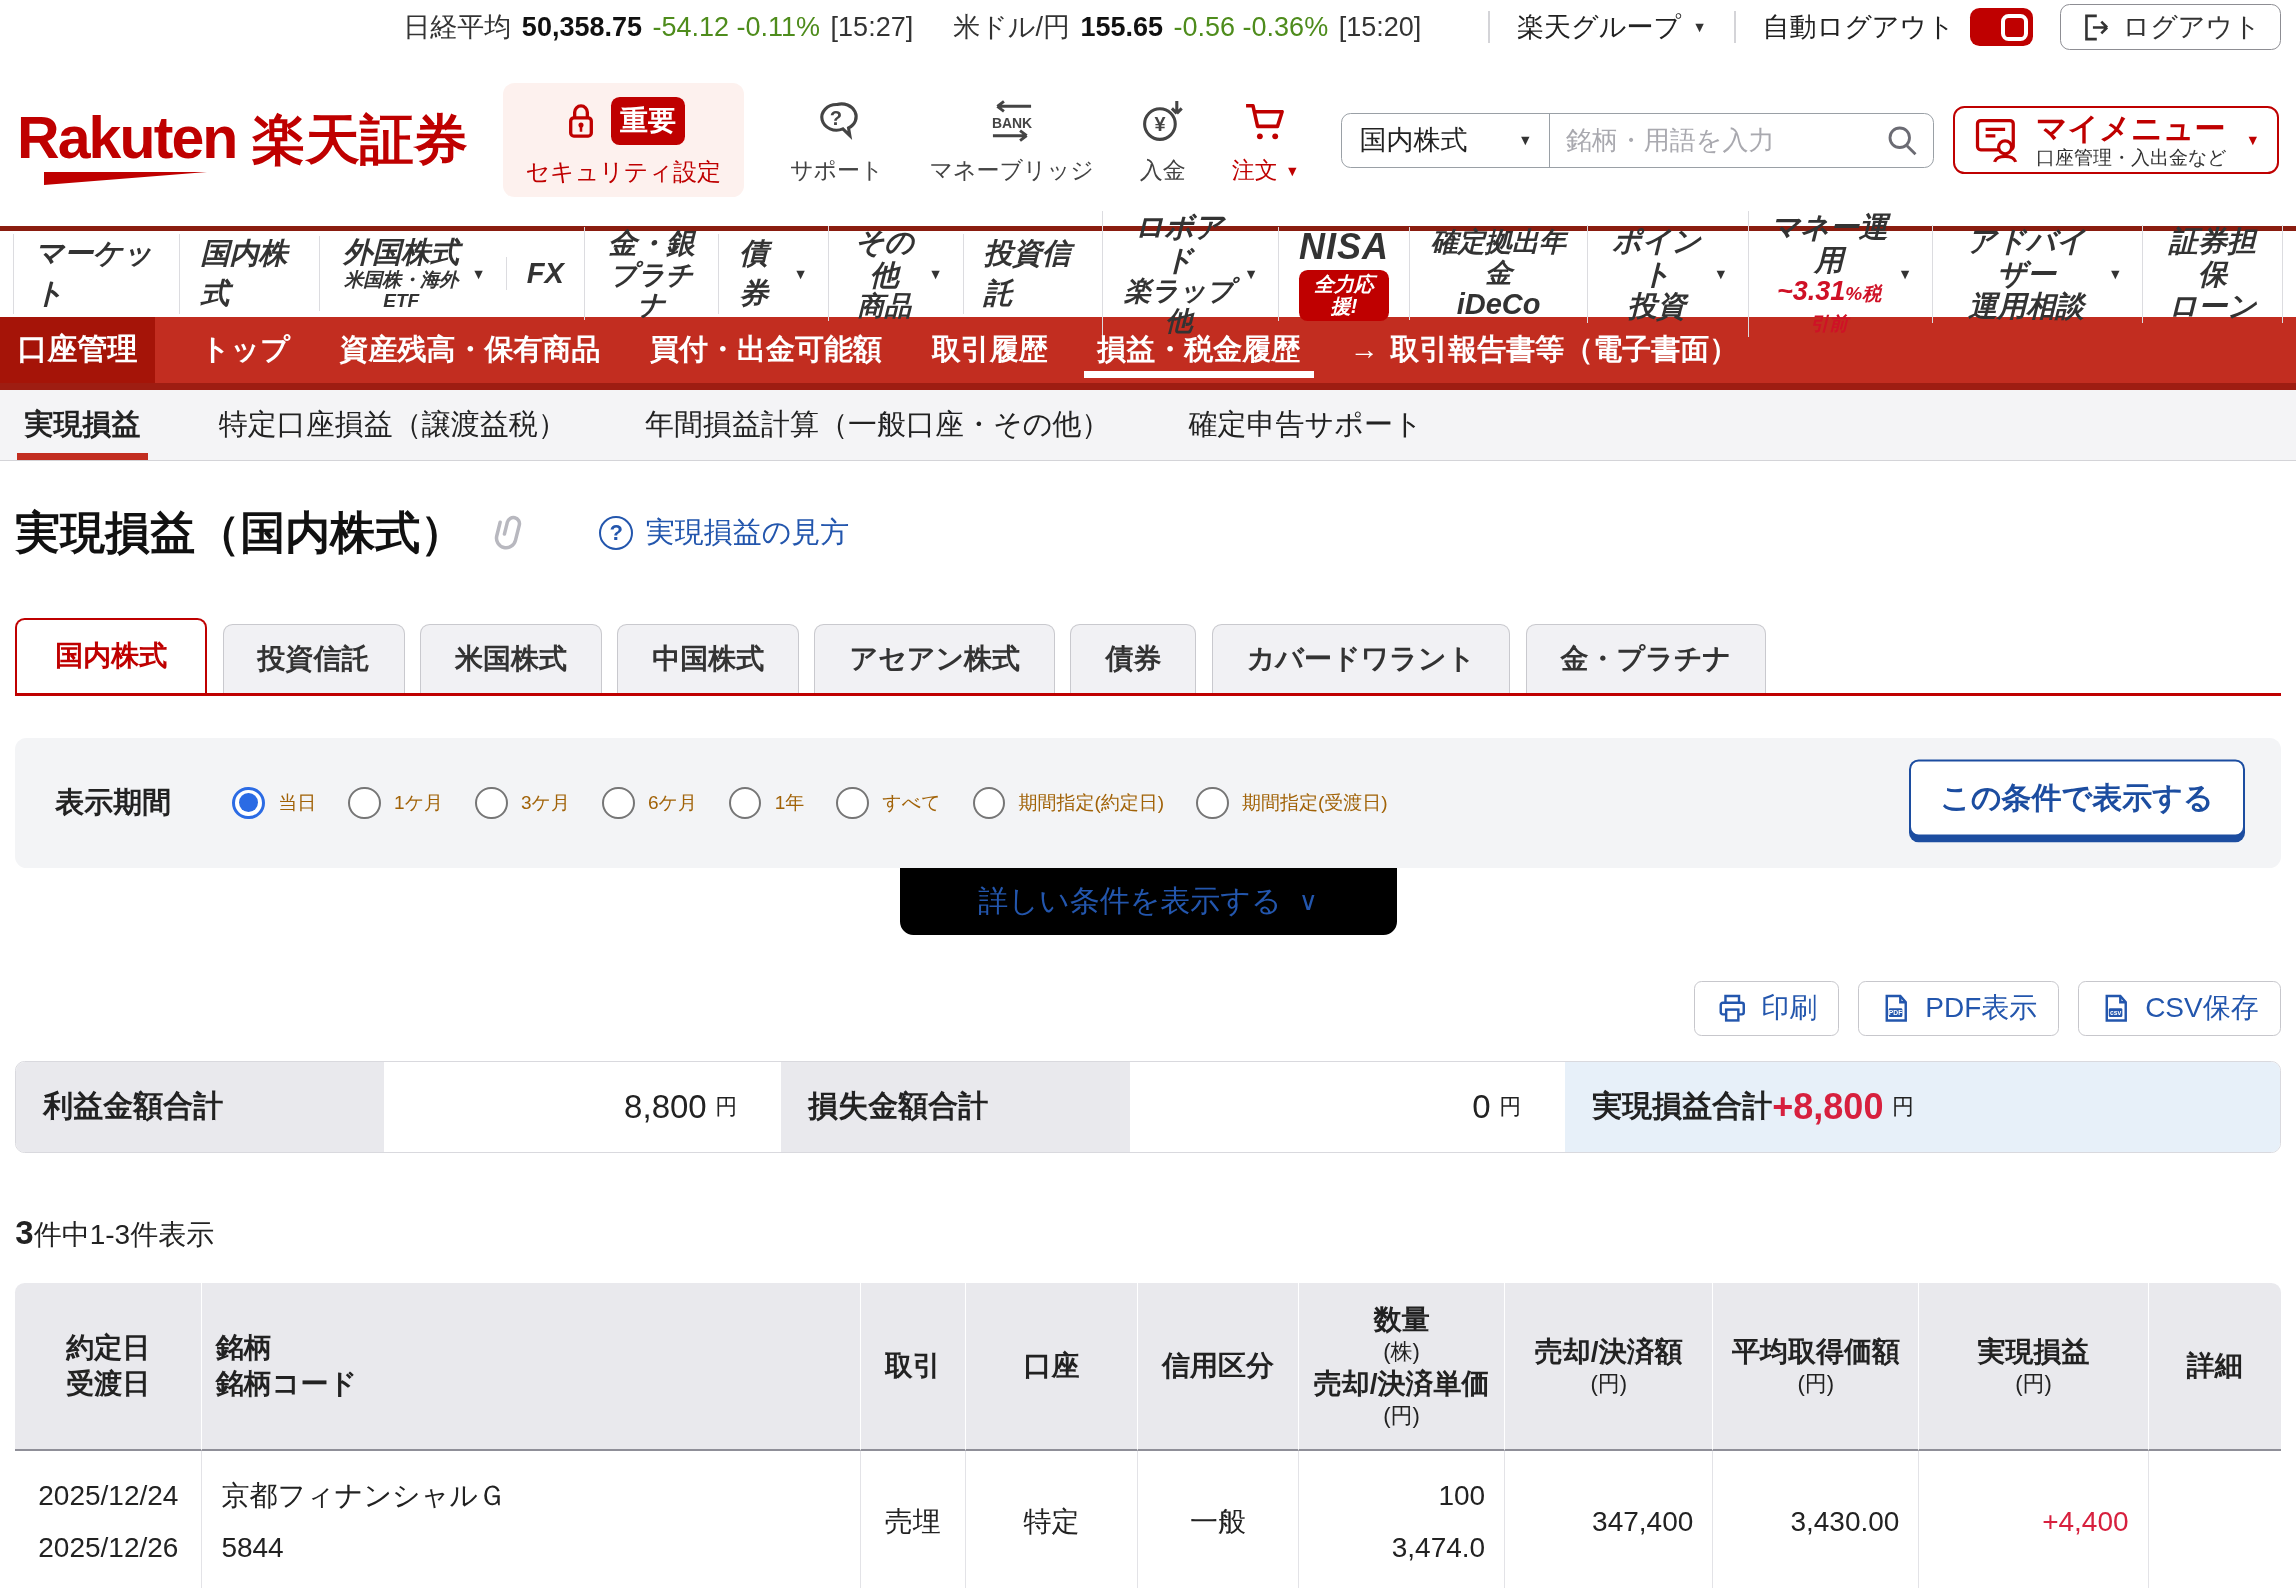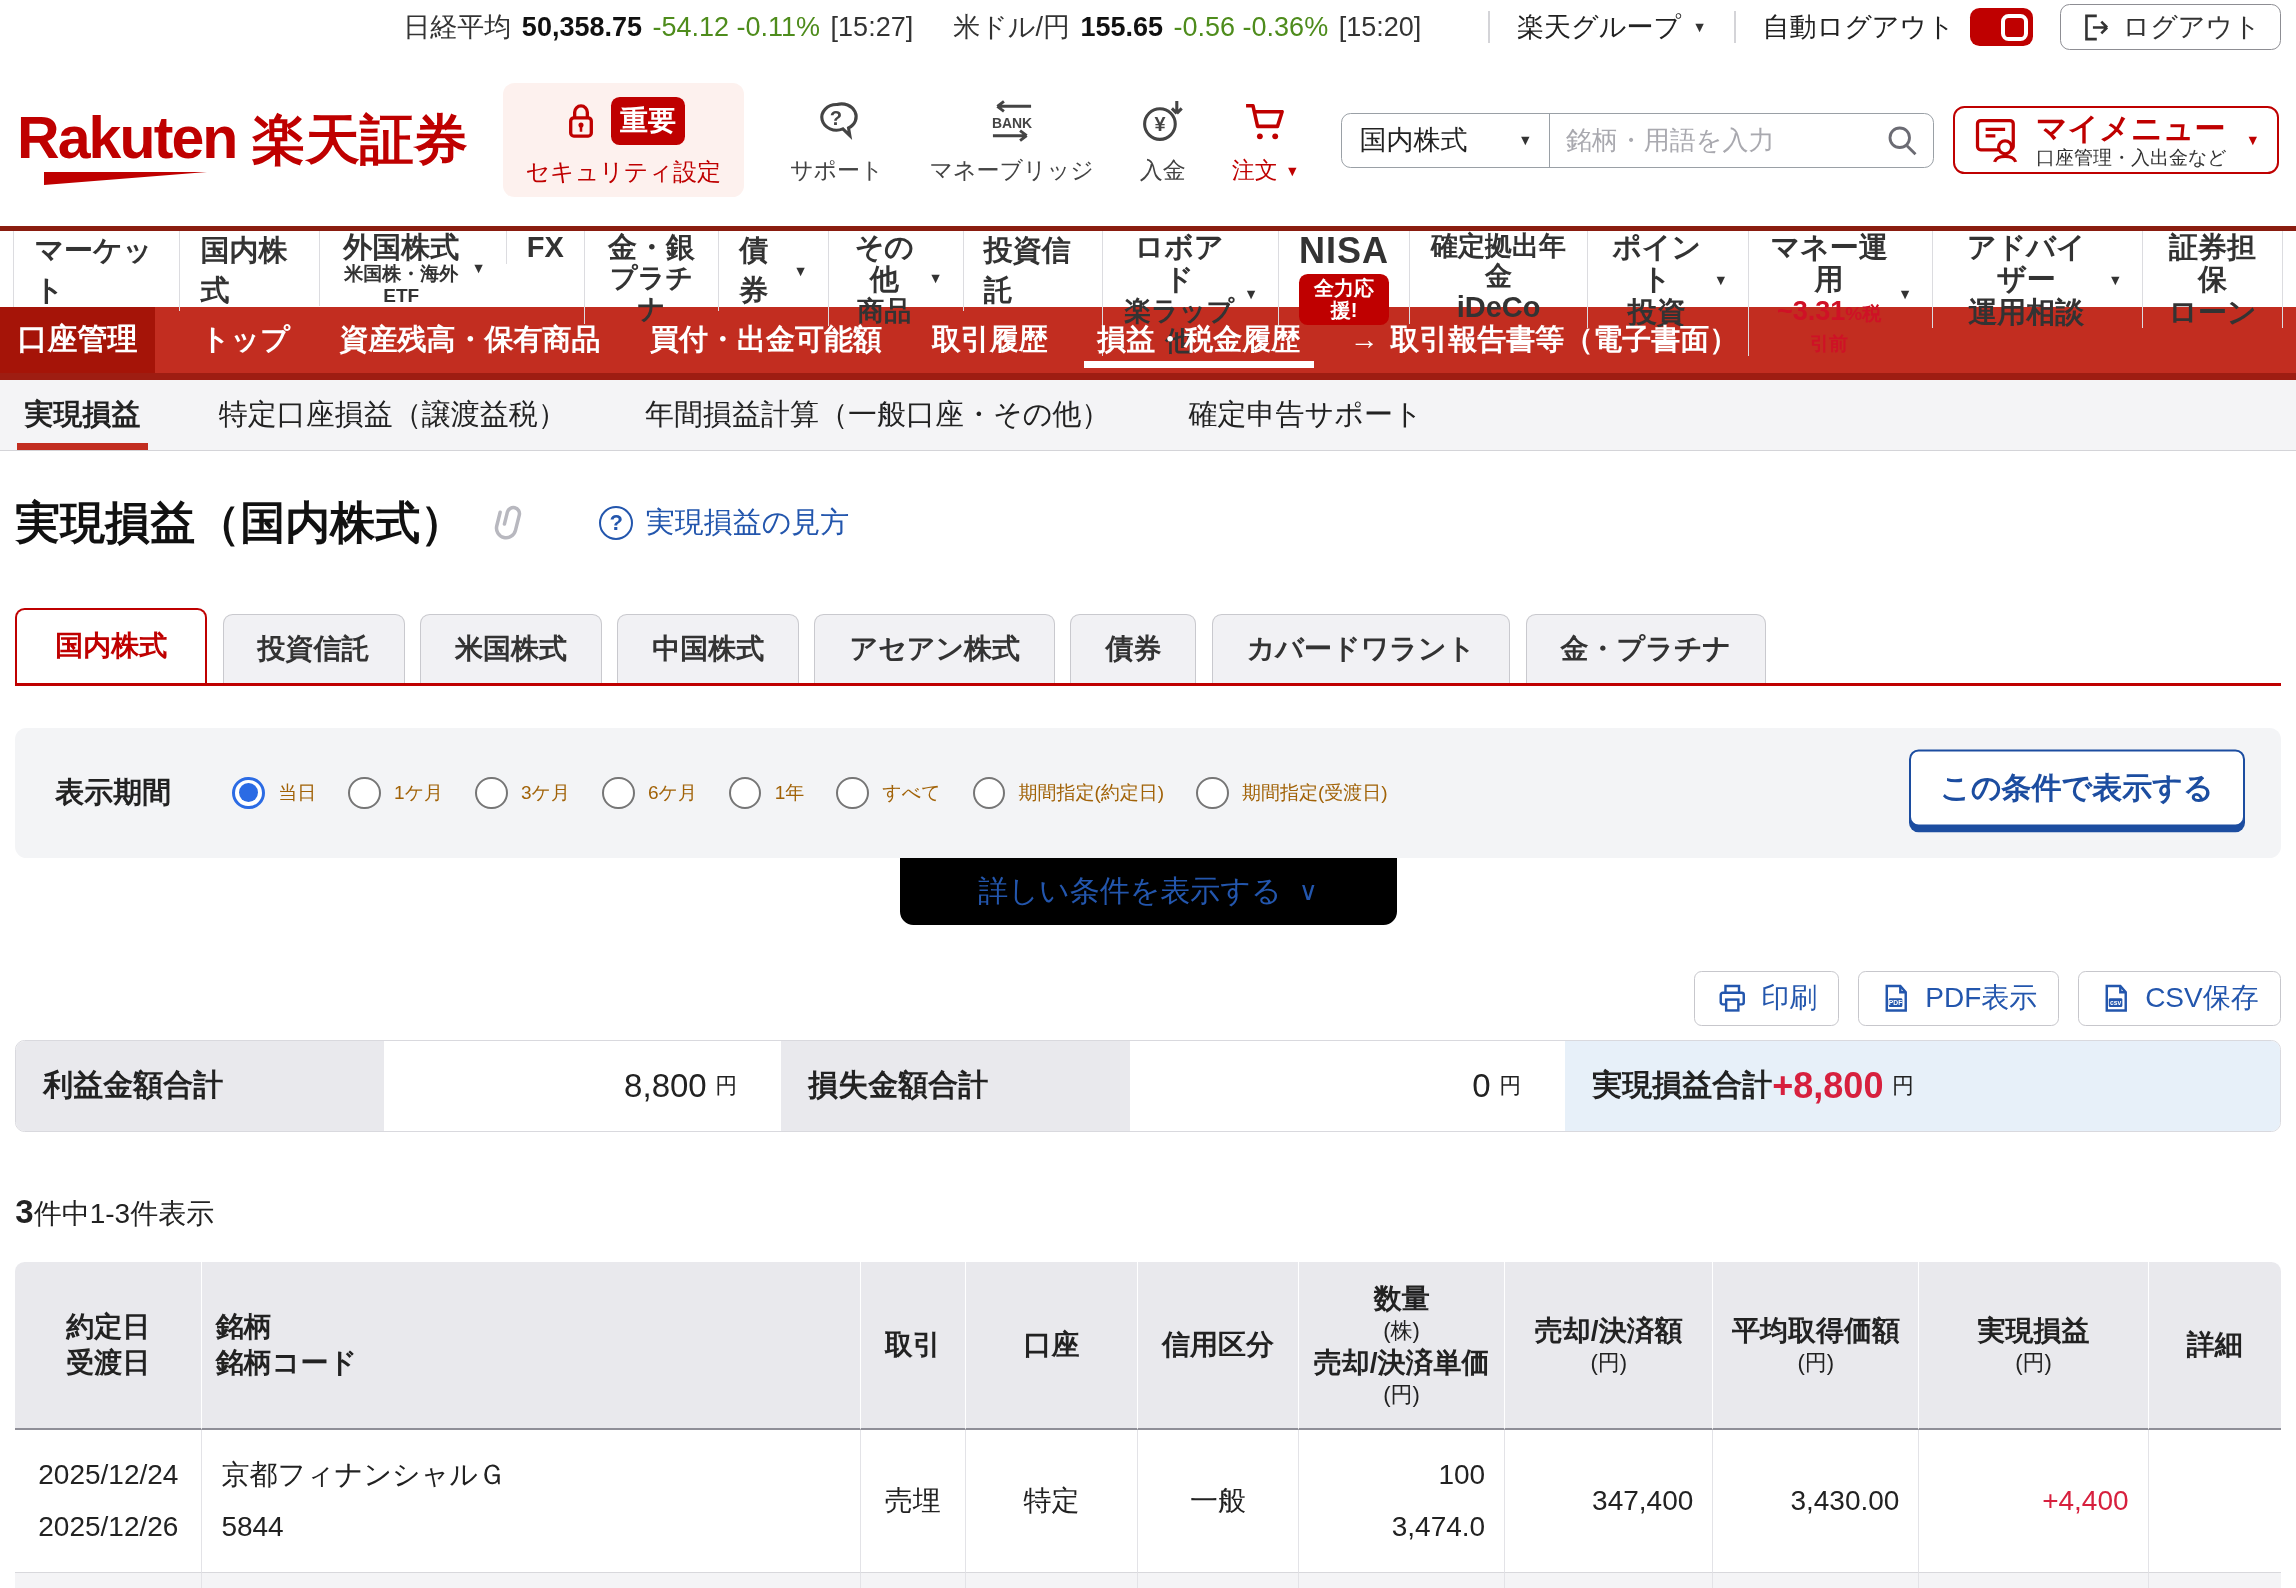--- a/index.html
+++ b/index.html
@@ -41,21 +41,21 @@
   .search-input { flex: 1; border: none; outline: none; font-size: 26px; padding: 0 15.3px; color: #333; min-width: 0; background: transparent; font-family: inherit; }
   .search-input::placeholder { color: #a9a9af; }
   .search-mag { margin-right: 13.4px; display: flex; }
   .mymenu { display: flex; align-items: center; gap: 13.4px; border: 2.9px solid #bf0000; border-radius: 11.5px; background: #fff; height: 68px; padding: 0 17px; margin-left: 19px; cursor: pointer; font-family: inherit; }
   .mymenu-txt { display: flex; flex-direction: column; align-items: flex-start; line-height: 1.2; }
   .mymenu-title { color: #bf0000; font-weight: bold; font-size: 31px; }
   .mymenu-sub { color: #333; font-size: 19px; }
   .mymenu .caret { color: #bf0000; margin-left: 5.7px; }
   
   .navline { height: 4.8px; background: #8a1d10; }
-  .mainnav { display: flex; align-items: flex-start; height: 76px; padding: 0 13.4px; }
+  .mainnav { display: flex; align-items: center; height: 86px; padding: 0 13.4px; font-style: italic; }
   .nav-item { display: flex; align-items: center; gap: 8.6px; padding: 0 20px; border-left: 1.9px solid #dcdce0; font-weight: bold; color: #333; font-size: 29px; cursor: pointer; }
   .nav-item:last-child { border-right: 1.9px solid #dcdce0; }
   .nav-stack { display: flex; flex-direction: column; align-items: center; line-height: 1.12; text-align: center; }
   .nav-l2 { font-size: 27px; }
   .nav-sm { font-size: 19px; }
   .nisa-l1 { font-size: 36px; letter-spacing: 1px; }
   .nisa-badge { background: #bf0000; color: #fff; font-size: 20px; border-radius: 8.6px; padding: 2.9px 8.6px; margin-top: 2.9px; }
   .rate { color: #cf1126; font-size: 27px; }
   .rate-sfx { font-size: 19px; font-weight: bold; }
   
@@ -85,21 +85,21 @@
   .radio { width: 32.5px; height: 32.5px; border-radius: 50%; background: #fff; border: 2.9px solid #767676; flex: none; }
   .radio.sel { border: 3.8px solid #2b6be4; position: relative; }
   .radio.sel::after { content: ""; position: absolute; inset: 3.8px; background: #2b6be4; border-radius: 50%; }
   .show-btn { position: absolute; right: 36px; top: 50%; transform: translateY(-56%); background: #fff; border: 2.9px solid #1c4da0; border-radius: 9.6px; box-shadow: 0 5.7px 0 #1c4da0; color: #1c4da0; font-weight: bold; font-size: 30px; padding: 16.3px 29px; cursor: pointer; font-family: inherit; }
   .detail-toggle { margin: 0 auto; width: 497px; height: 67px; background: #000000; border-radius: 0 0 13.4px 13.4px; display: flex; align-items: center; justify-content: center; gap: 17px; color: #2356ad; font-size: 30px; cursor: pointer; }
   .detail-toggle .chev { font-size: 26px; }
   
   .export-row { display: flex; justify-content: flex-end; gap: 19px; margin-top: 46px; }
   .exp-btn { display: flex; align-items: center; gap: 12.4px; background: #fff; border: 1.9px solid #c7c7cc; border-radius: 7.6px; height: 55px; padding: 0 21px; color: #2356ad; font-size: 28px; cursor: pointer; font-family: inherit; }
   
-  .summary { display: flex; margin-top: 14px; border: 1px solid #d9d9de; border-radius: 9.6px; overflow: hidden; height: 92px; font-size: 30px; }
+  .summary { display: flex; margin-top: 25px; border: 1px solid #d9d9de; border-radius: 9.6px; overflow: hidden; height: 92px; font-size: 30px; }
   .sum-label { background: #e9e9ed; display: flex; align-items: center; padding: 0 27px; font-weight: bold; color: #222; }
   .sl1 { width: 368px; } .sl2 { width: 349px; }
   .sum-val { background: #fff; display: flex; align-items: baseline; justify-content: flex-end; padding: 0 44px; align-items: center; }
   .sv1 { width: 397px; } .sv2 { width: 435px; }
   .sum-num { font-size: 33px; color: #222; }
   .sum-yen { font-size: 22px; color: #222; margin-left: 8.6px; }
   .sum-total { background: #e7f0f9; display: flex; align-items: center; justify-content: flex-start; flex: 1; padding: 0 29px 0 27px; }
   .sum-total .lbl { font-weight: bold; color: #222; }
   .sum-total .vwrap { display: flex; align-items: center; padding-right: 50px; }
   .profit-red { color: #d7203e; font-weight: bold; font-size: 36px; }

